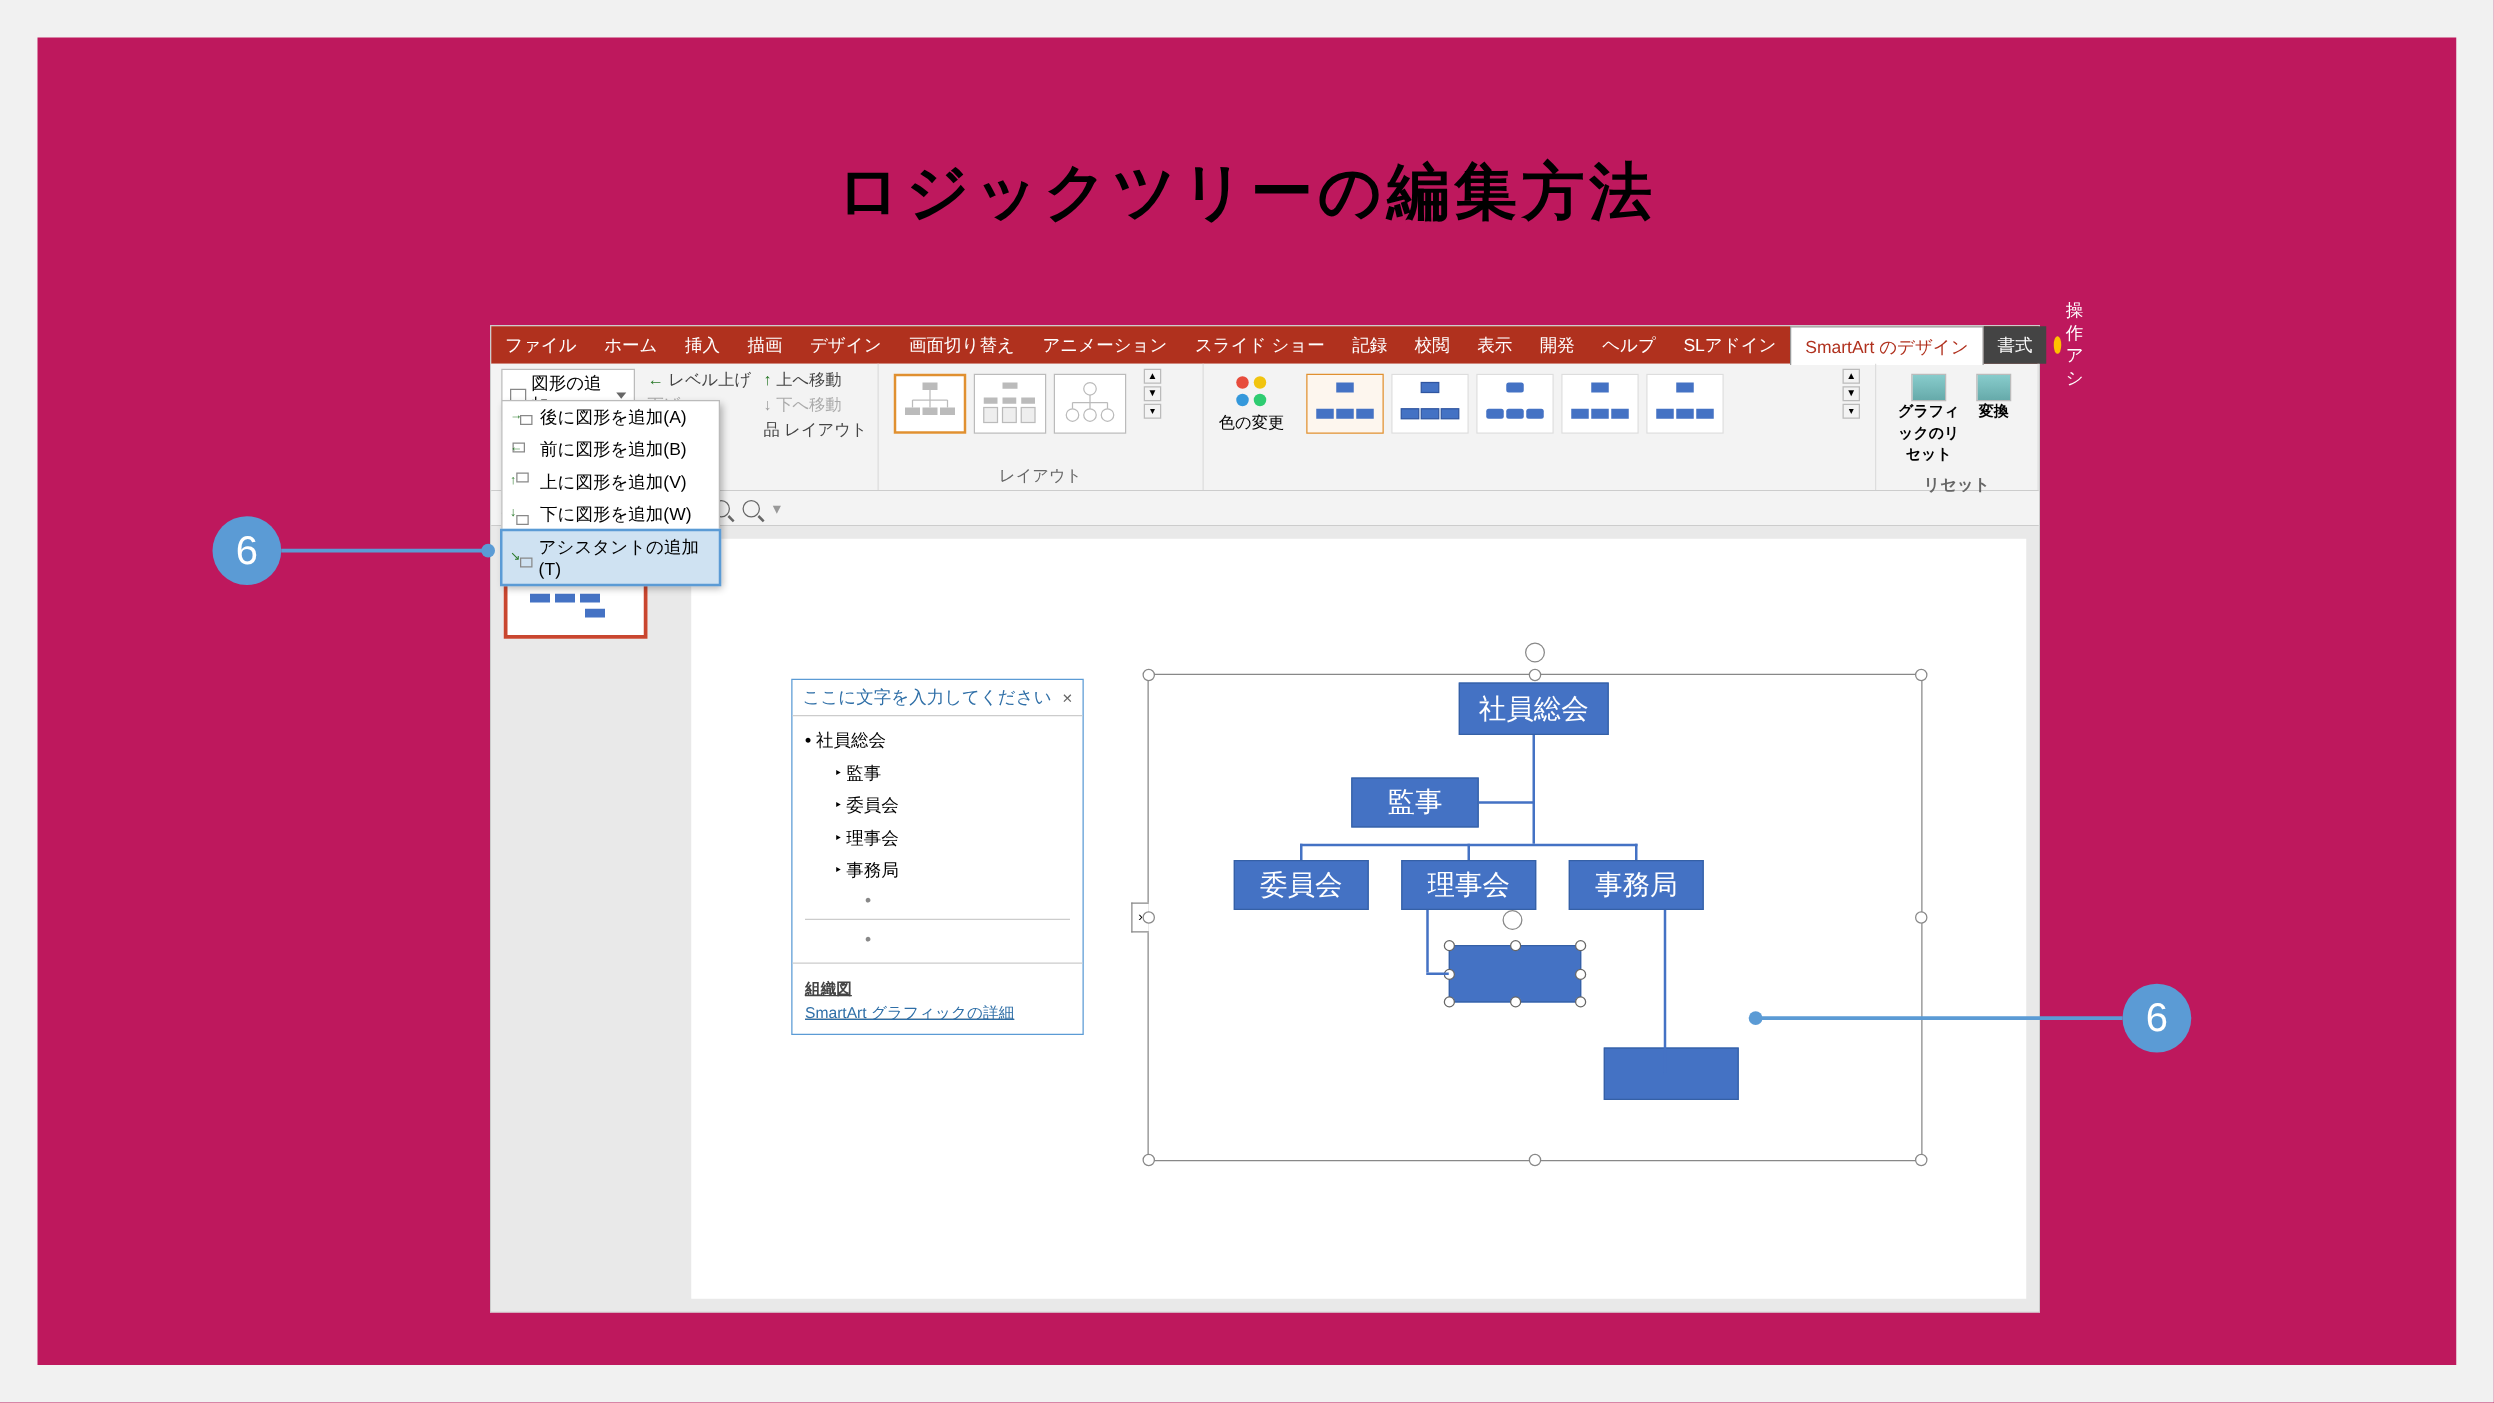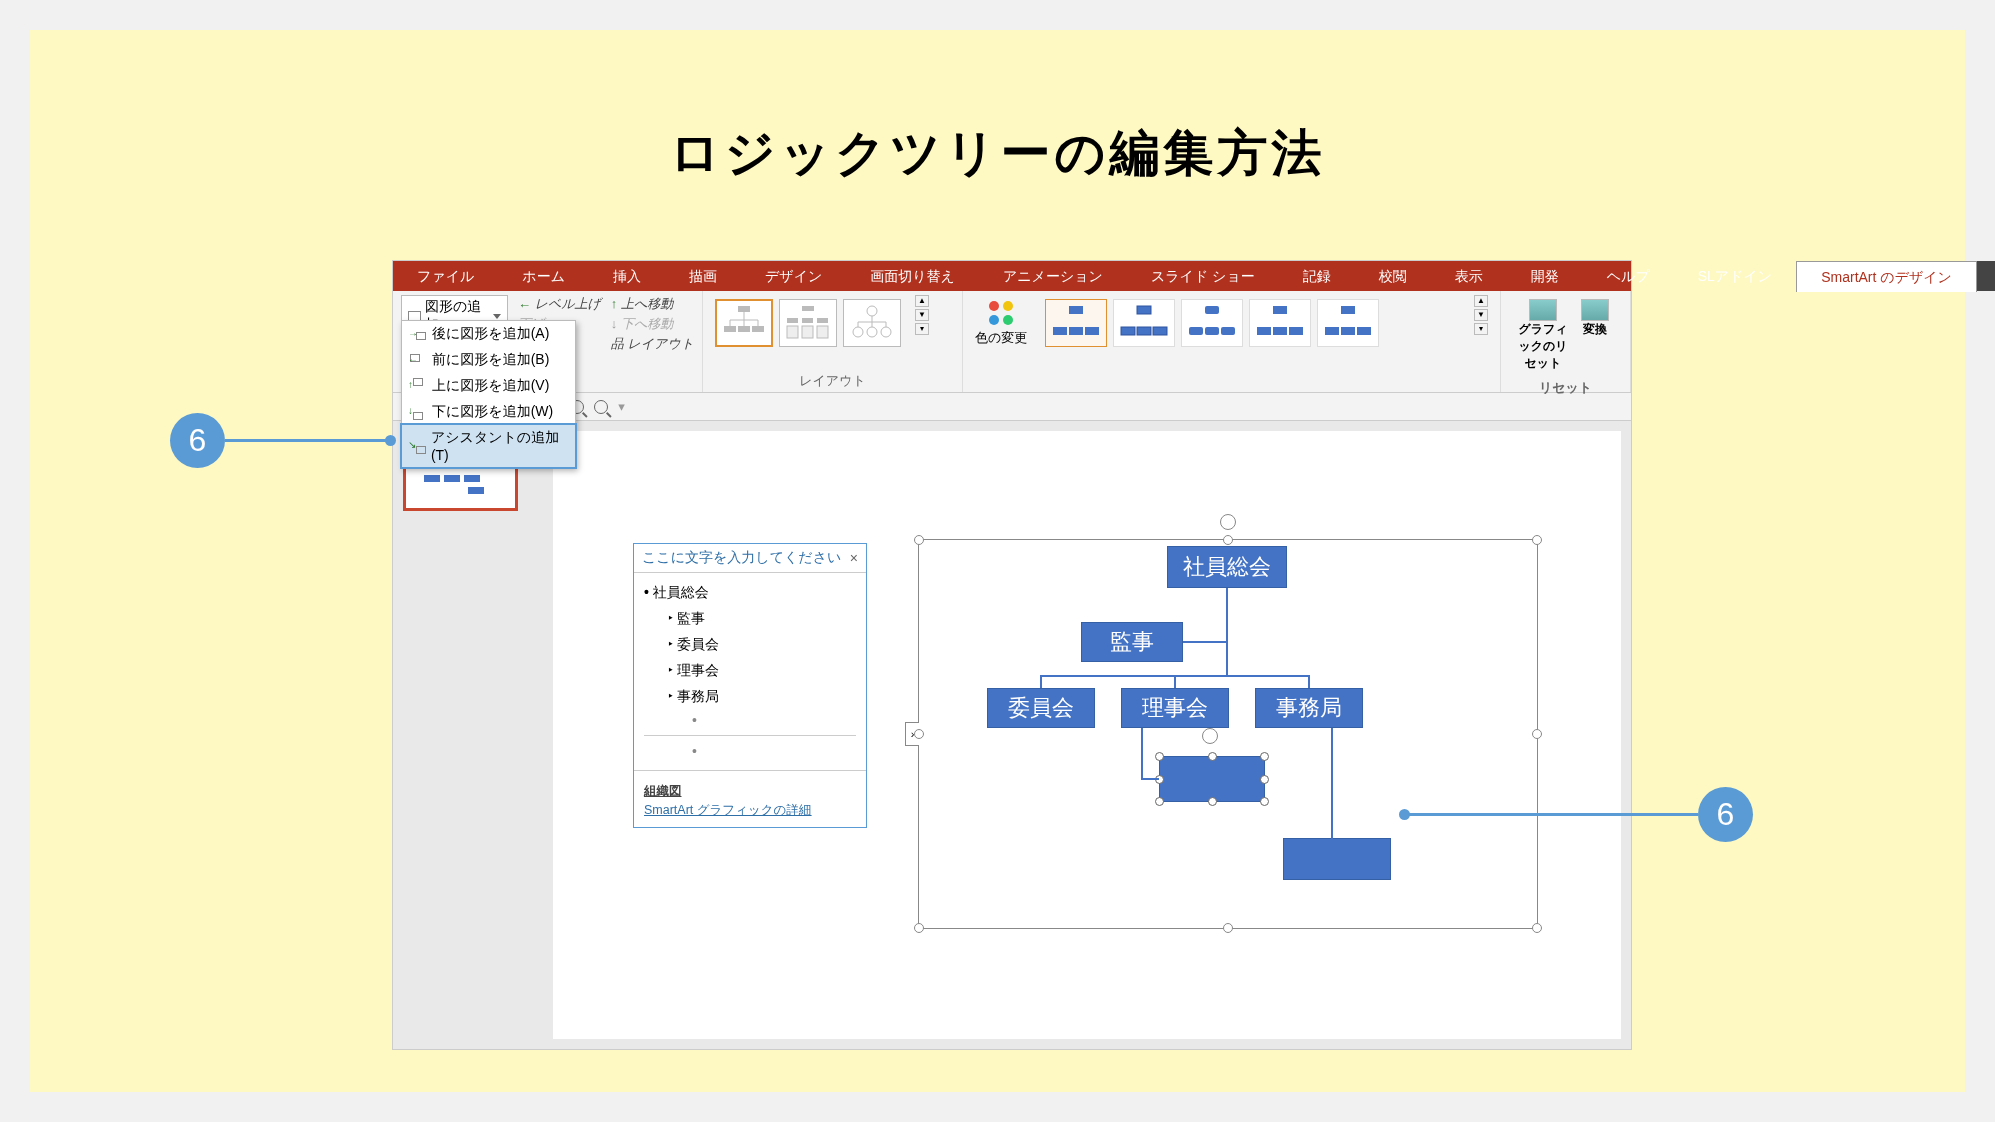--- a/index.html
+++ b/index.html
@@ -1,39 +1,39 @@
 <!DOCTYPE html>
 <html><head>
 <meta charset="utf-8">
 <style>
 * { box-sizing: border-box; margin: 0; padding: 0; }
 body { font-family: "Yu Gothic UI", Meiryo, sans-serif; background: #f1f1f1; width: 1995px; height: 1122px; position: relative; }
-.frame { position: absolute; top: 30px; left: 30px; width: 1935px; height: 1062px; background: #fef9c3; }
+.frame { position: absolute; top: 30px; left: 30px; width: 1935px; height: 1062px; background: #be185d; }
 .page-title { text-align: center; font-size: 50px; font-weight: 700; color: #000; margin-top: 90px; letter-spacing: 4px; }
 
 .app { position: absolute; top: 230px; left: 362px; width: 1240px; height: 790px; border: 1px solid #ccc; background: #fff; font-size: 16px; }
 
 .ribbon-tabs { height: 30px; background: #b0311e; color: #fff; display: flex; align-items: center; font-size: 14px; }
-.ribbon-tabs .tab { padding: 0 24px; line-height: 30px; cursor: pointer; white-space: nowrap; }
+.ribbon-tabs .tab { padding: 0 11px; line-height: 30px; cursor: pointer; white-space: nowrap; }
 .ribbon-tabs .tab.ctx { background: #fff; color: #b0311e; border: 1px solid #999; border-bottom: none; }
 .ribbon-tabs .tab.fmt { background: #444; color: #fff; }
 .ribbon-tabs .tell { margin-left: 6px; display: flex; align-items: center; gap: 4px; }
 .ribbon-tabs .bulb { width: 14px; height: 14px; background: #ffc000; border-radius: 50%; }
 
 .ribbon-body { height: 102px; background: #f3f3f3; border-bottom: 1px solid #ccc; display: flex; }
 .ribbon-group { border-right: 1px solid #ddd; display: flex; flex-direction: column; justify-content: space-between; padding: 4px 8px 2px; }
 .ribbon-group .label { font-size: 13px; color: #666; text-align: center; padding-top: 3px; }
 .ribbon-group-content { display: flex; gap: 10px; align-items: flex-start; flex: 1; }
 
 .add-shape-btn { display: flex; align-items: center; gap: 4px; background: #fff; border: 1px solid #bbb; padding: 2px 6px; font-size: 14px; cursor: pointer; }
 .add-shape-btn .rect { width: 14px; height: 10px; border: 1px solid #888; }
 .add-shape-btn .caret { width: 0; height: 0; border-left: 4px solid transparent; border-right: 4px solid transparent; border-top: 5px solid #666; }
 
 .btn-col { display: flex; flex-direction: column; gap: 2px; font-size: 13px; color: #444; }
-.btn-col span { white-space: nowrap; font-style: italic; }
+.btn-col span { white-space: nowrap; }
 .btn-col .arrow-left::before { content: "← "; color: #2b7a2b; }
 .btn-col .arrow-up::before { content: "↑ "; color: #2b7a2b; }
 .btn-col .arrow-down::before { content: "↓ "; color: #999; }
 .btn-col .layout-i::before { content: "品 "; }
 
 .dropdown-menu { position: absolute; top: 25px; left: 0; width: 175px; background: #fff; border: 1px solid #bbb; box-shadow: 2px 3px 6px rgba(0,0,0,.3); font-size: 14px; z-index: 10; }
 .dropdown-menu .item { display: flex; align-items: center; gap: 6px; padding: 4px 8px; cursor: pointer; }
 .dropdown-menu .item.hl { background: #cfe2f2; border: 2px solid #5b9bd5; margin: -2px; position: relative; }
 .dropdown-menu .ic { width: 16px; height: 12px; position: relative; }
 .dropdown-menu .ic::before { content: ""; position: absolute; width: 8px; height: 6px; border: 1px solid #888; }

